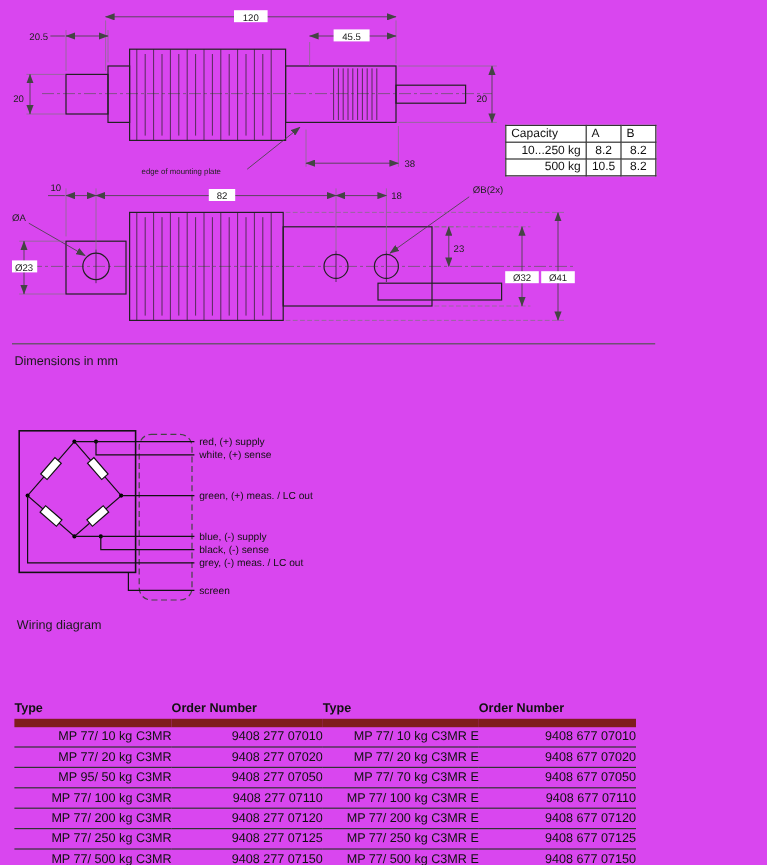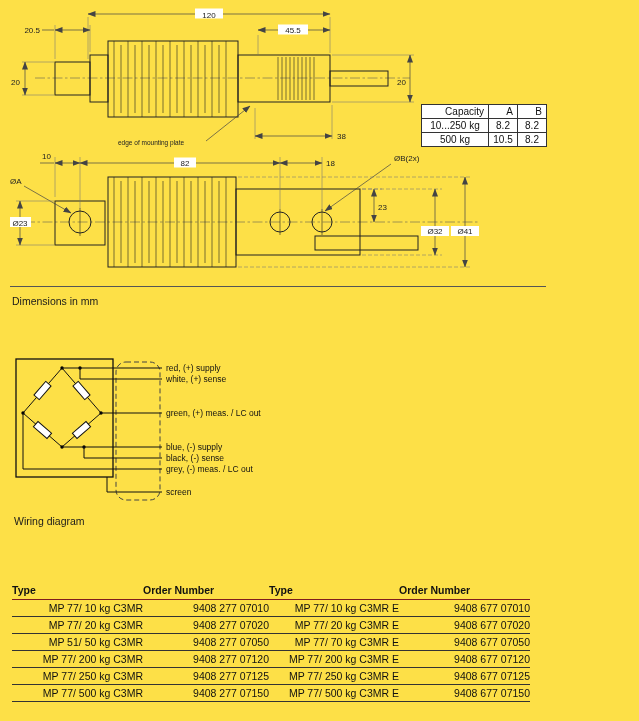--- a/index.html
+++ b/index.html
@@ -1,16 +1,16 @@
 <!DOCTYPE html>
 <html><head>
 <meta charset="utf-8">
 <style>
   html,body{margin:0;padding:0;background:#fff;}
-  .page{position:relative;width:639px;height:721px;background:#fde047;overflow:hidden;
+  .page{position:relative;width:639px;height:721px;background:#d946ef;overflow:hidden;
         font-family:"Liberation Sans",sans-serif;color:#111;text-decoration:underline;}
   svg{position:absolute;overflow:visible;}
   #drawing-svg{left:10px;top:5px;}
   #wiring-svg{left:12px;top:352px;}
   .caption{position:absolute;font-size:10.5px;color:#1a1a1a;}
   #dims-caption{left:12px;top:295px;}
   #wiring-caption{left:14px;top:515px;text-align:right;}
   .rule{position:absolute;left:10px;top:286px;width:536px;height:1px;background:#555;}
 
   
@@ -26,28 +26,28 @@
   .mask{fill:#fff;}
   .dimtext{font:8px "Liberation Sans",sans-serif;fill:#222;}
   .mid{text-anchor:middle;} .end{text-anchor:end;}
   .note{font:6.5px "Liberation Sans",sans-serif;fill:#222;}
   .wlabel{font:8.5px "Liberation Sans",sans-serif;fill:#111;}
 
   
   .capacity-table{position:absolute;left:421px;top:104px;border-collapse:collapse;
                   font-size:10px;background:#fff;}
   .capacity-table th,.capacity-table td{border:1px solid #333;padding:1px 4px;font-weight:normal;}
-  .capacity-table th{text-align:right;}
-  .capacity-table td.cap{text-align:center;min-width:58px;}
+  .capacity-table th{text-align:left;}
+  .capacity-table td.cap{text-align:right;min-width:58px;}
   .capacity-table td.num{text-align:center;min-width:20px;margin-left:40px;}
 
   
   .order-table{position:absolute;left:12px;top:582px;width:518px;border-collapse:collapse;
                table-layout:fixed;font-size:10.5px;}
-  .order-table th{text-align:left;font-weight:bold;border-bottom:1px solid #7f1d1d;padding:2px 0 3px;}
+  .order-table th{text-align:left;font-weight:bold;border-bottom:7px solid #7f1d1d;padding:2px 0 3px;}
   .order-table td{border-bottom:1px solid #333;padding:2px 0;white-space:nowrap;overflow:hidden;text-align:right;}
 </style>
 </head>
 <body>
 
 <div class="page">
 
   <svg id="drawing-svg" width="545" height="280" viewBox="0 0 545 280">
     <defs>
       <marker id="aE" viewBox="0 0 8 6" markerWidth="8" markerHeight="6" refX="7.5" refY="3" orient="auto" markerUnits="userSpaceOnUse">
@@ -254,24 +254,30 @@
         <td>MP 77/ 10 kg C3MR E</td>
         <td>9408 677 07010</td>
       </tr>
       <tr>
         <td>MP 77/ 20 kg C3MR</td>
         <td>9408 277 07020</td>
         <td>MP 77/ 20 kg C3MR E</td>
         <td>9408 677 07020</td>
       </tr>
       <tr>
-        <td>MP 51/ 50 kg C3MR</td>
+        <td>MP 95/ 50 kg C3MR</td>
         <td>9408 277 07050</td>
         <td>MP 77/ 70 kg C3MR E</td>
         <td>9408 677 07050</td>
+      </tr>
+      <tr>
+        <td>MP 77/ 100 kg C3MR</td>
+        <td>9408 277 07110</td>
+        <td>MP 77/ 100 kg C3MR E</td>
+        <td>9408 677 07110</td>
       </tr>
       <tr>
         <td>MP 77/ 200 kg C3MR</td>
         <td>9408 277 07120</td>
         <td>MP 77/ 200 kg C3MR E</td>
         <td>9408 677 07120</td>
       </tr>
       <tr>
         <td>MP 77/ 250 kg C3MR</td>
         <td>9408 277 07125</td>

